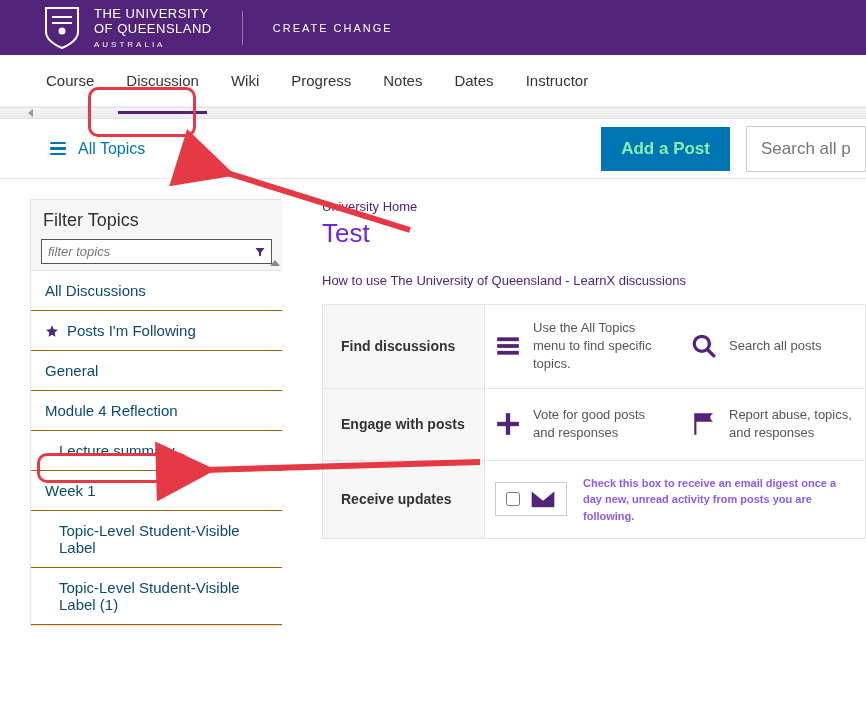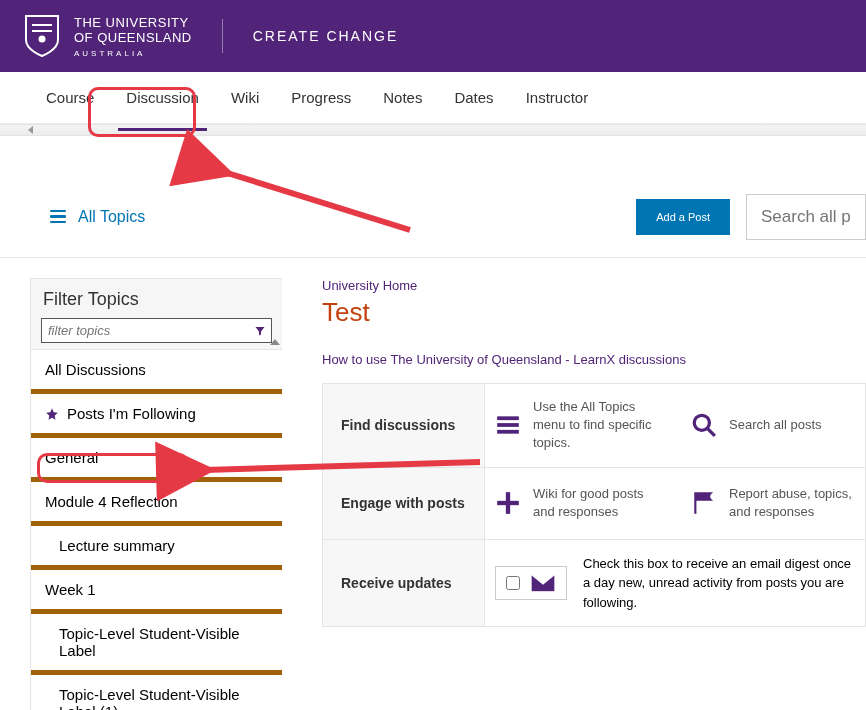--- a/index.html
+++ b/index.html
@@ -1,77 +1,77 @@
 <!DOCTYPE html>
 <html><head>
 <meta charset="utf-8">
 <style>
   * { box-sizing: border-box; margin: 0; padding: 0; }
   body { font-family: "Helvetica Neue", Arial, sans-serif; font-size: 14px; color: #333; width: 866px; height: 710px; overflow: hidden; background: #fff; position: relative; }
   
-  .header { background: #51247a; height: 72px; display: flex; align-items: center; padding-left: 24px; }
+  .header { background: #51247a; height: 55px; display: flex; align-items: center; padding-left: 44px; }
   .logo-block { display: flex; align-items: center; gap: 14px; }
   .shield { width: 36px; height: 44px; }
   .uni-text { color: #fff; }
   .uni-line1 { font-size: 13px; letter-spacing: 0.5px; font-weight: 400; }
   .uni-line2 { font-size: 13px; letter-spacing: 0.5px; font-weight: 400; }
   .uni-line3 { font-size: 8px; letter-spacing: 3px; margin-top: 4px; }
   .divider-v { width: 1px; height: 34px; background: rgba(255,255,255,0.4); margin: 0 16px; }
-  .tagline { color: #fff; font-size: 14px; letter-spacing: 2px; }
+  .tagline { color: #fff; font-size: 11px; letter-spacing: 2px; }
   
   .tabs-bar { background: #fff; height: 52px; display: flex; align-items: center; padding-left: 30px; gap: 0; border-bottom: 1px solid #eee; position: relative; }
   .tab { padding: 24px 16px; color: #333; font-size: 15px; cursor: pointer; position: relative; }
   .tab.active::after { content:''; position:absolute; left:8px; right:8px; bottom:-1px; height:3px; background:#51247a; }
   
   .scroll-hint { height: 12px; background: linear-gradient(#f4f4f4,#ececec); border-top:1px solid #e3e3e3; border-bottom:1px solid #e3e3e3; display:flex; align-items:center; padding-left:28px; }
   .scroll-arrow { width:0; height:0; border-top:4px solid transparent; border-bottom:4px solid transparent; border-right:5px solid #999; }
   
-  .topbar { height: 82px; border-bottom:1px solid #e7e7e7; display:flex; align-items:center; padding: 0 0 0 50px; margin-top: 40px; }
+  .topbar { height: 60px; border-bottom:1px solid #e7e7e7; display:flex; align-items:center; padding: 0 0 0 50px; }
   .hamburger { display:inline-flex; flex-direction:column; gap:3px; margin-right:12px; }
   .hamburger span { display:block; width:16px; height:2.5px; background:#0075b4; border-radius:1px; }
   .all-topics { color:#0075b4; font-size:16px; cursor:pointer; }
   .topbar-spacer { flex:1; }
-  .add-post { background:#0075b4; color:#ffffff; border:none; padding: 12px 20px; font-size:11px; cursor:pointer; margin-right:16px; }
+  .add-post { background:#0075b4; color:#86efac; border:none; padding: 12px 20px; font-size:17px; cursor:pointer; margin-right:16px;font-weight:bold; }
   .search-box { border:1px solid #ccc; padding:12px 14px; font-size:17px; color:#888; width:120px; }
   
   .body-area { display:flex; padding: 20px 0 0 30px; position:relative;justify-content:center; }
   
   .sidebar { width: 252px; background:#f6f6f6; border:1px solid #e4e4e4; border-right:none; position:relative; }
   .sidebar-header { padding: 10px 12px 8px 12px; font-size:18px; color:#333; }
   .filter-wrap { padding: 0 10px 6px 10px; position:relative; }
   .filter-input { width:100%; border:1px solid #555; padding:4px 22px 4px 6px; font-size:13px; color:#888; font-style:italic; }
   .filter-icon { position:absolute; right:16px; top:6px; width:12px; height:12px; }
   .filter-icon svg { width:12px; height:12px; fill:#51247a; }
   .scroll-indicator { position:absolute; right:2px; top:60px; width:0;height:0; border-left:5px solid transparent; border-right:5px solid transparent; border-bottom:6px solid #888; }
   
   .topic-list { }
-  .topic { padding: 11px 14px; border-bottom:5px solid #a16207; font-size:15px; color:#000000; cursor:pointer; background:#fff; display:flex; align-items:center; gap:8px;}
+  .topic { padding: 11px 14px; border-bottom:1px solid #a16207; font-size:15px; color:#0c4a6e; cursor:pointer; background:#fff; display:flex; align-items:center; gap:8px;}
   .topic.indent { padding-left: 28px; background:#fff; }
   .topic.following svg { width:14px; height:14px; fill:#51247a; }
   .topic:first-child { border-top:1px solid #e4e4e4; }
   
   .main { flex:1; padding: 0 0 0 40px; }
   .crumb { color:#51247a; font-size:13px; margin-bottom:4px; }
-  .page-title { font-size:26px; font-weight:400; color:#c2410c; margin-bottom: 24px; }
+  .page-title { font-size:26px; font-weight:400; color:#6d28d9; margin-bottom: 24px; }
   .howto { color:#51247a; font-size:13px; margin-bottom: 16px; }
   
   .info-table { border:1px solid #e4e4e4; width: 100%; }
   .info-row { display:flex; border-bottom:1px solid #e4e4e4; align-items:center; min-height:72px; }
   .info-row:last-child { border-bottom:none; }
   .info-label { width:162px; background:#f7f7f7; padding: 0 18px; font-weight:700; font-size:14px; color:#333; align-self:stretch; display:flex; align-items:center; border-right:1px solid #e4e4e4;}
   .help-items { flex:1; display:flex; align-items:center; padding: 14px 10px; gap: 32px; }
   .help-item { display:flex; align-items:center; gap:12px; width:50%; }
   .help-item .icon { width:26px; height:26px; fill:#51247a; flex-shrink:0; }
   .help-item .txt { font-size:13px; color:#555; line-height:1.4; }
   
   .receive-cell { flex:1; display:flex; align-items:center; padding:14px 10px; gap:16px; }
   .checkbox-group { border:1px solid #ccc; padding:6px 10px; display:flex; align-items:center; gap:10px; }
   .checkbox-group input { width:14px; height:14px; }
   .checkbox-group .env { width:26px; height:20px; fill:#51247a; }
-  .receive-text { font-size:13px; color:#000000; line-height:1.5; }
+  .receive-text { font-size:11px; color:#8b5cf6; line-height:1.5;font-weight:bold; }
   
   
   .hl { position:absolute; border:3px solid #e63946; border-radius:10px; pointer-events:none; z-index:50; }
   .hl1 { left:88px; top:87px; width:108px; height:50px; }
   .hl2 { left:37px; top:453px; width:152px; height:30px; }
   
   
   .arrow { position:absolute; pointer-events:none; z-index:49; }
   .arrow svg { overflow:visible; }
 </style>
@@ -195,21 +195,21 @@
       </div>
 
       <div class="info-row">
         <div class="info-label">Engage with posts</div>
         <div class="help-items">
           <div class="help-item">
             <svg class="icon" viewBox="0 0 24 24">
                 <rect x="10" y="2" width="4" height="20"></rect>
                 <rect x="2" y="10" width="20" height="4"></rect>
               </svg>
-            <div class="txt">Wiki for good posts and responses</div>
+            <div class="txt">Vote for good posts and responses</div>
           </div>
           <div class="help-item">
             <svg class="icon" viewBox="0 0 24 24">
                 <path d="M4 2v20M4 3h14c0 0-3 3 0 6H4z" fill="#51247a" stroke="#51247a" stroke-width="2"></path>
               </svg>
             <div class="txt">Report abuse, topics, and responses</div>
           </div>
         </div>
       </div>
 

